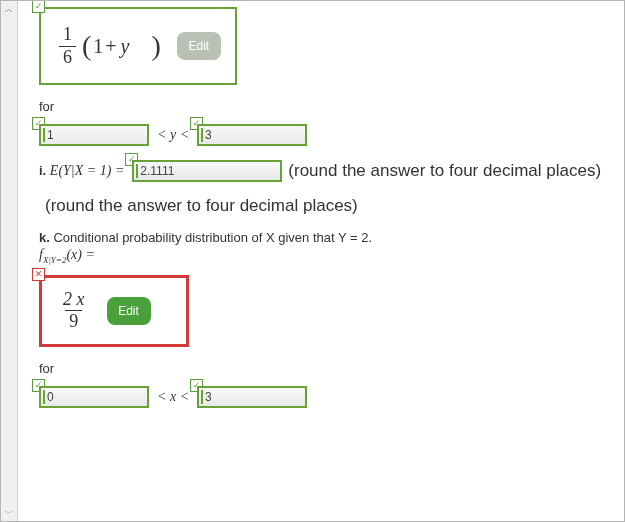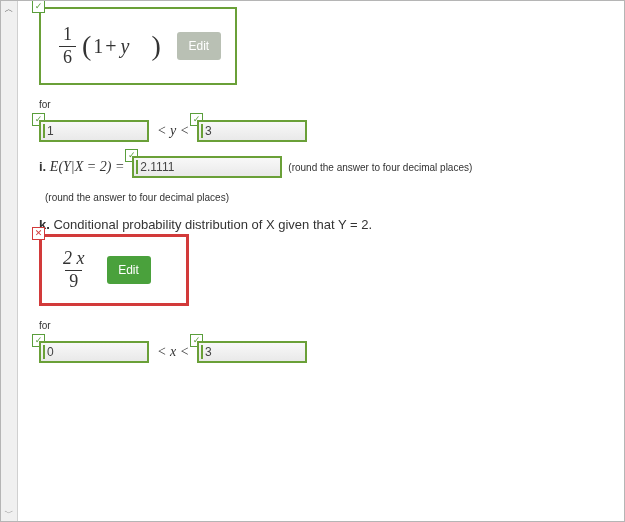--- a/index.html
+++ b/index.html
@@ -120,33 +120,33 @@
   .mathline .paren { font-size: 28px; line-height: 1; padding: 0 2px; }
   .mathline .y, .mathline .plus { font-style: italic; padding: 0 2px; }
   .mathline .plus { font-style: normal; }
 
   .editbtn {
     display: inline-flex;
     align-items: center;
     justify-content: center;
     width: 44px;
     height: 28px;
-    border-radius: 3px;
+    border-radius: 8px;
     color: #fff;
     font-family: Arial, sans-serif;
     font-size: 12px;
     margin-left: 14px;
     cursor: pointer;
   }
   .editbtn.muted { background: #b9c0b4; }
   .editbtn.active { background: #4aa13c; }
 
   .txt {
     margin: 14px 0 10px 0;
-    font-size: 10px;
+    font-size: 13px;
   }
 
   .row {
     display: flex;
     align-items: center;
     margin: 10px 0;
     flex-wrap: wrap;
   }
   .between {
     font-family: "Times New Roman", serif;
@@ -187,21 +187,21 @@
     align-items: center;
     margin: 14px 0 6px 0;
     font-size: 13px;
   }
   .qline .label {
     margin-right: 4px;
   }
   .qline .label b { font-weight: bold; }
   .qline .ital { font-style: italic; font-family: "Times New Roman", serif; font-size: 14px; }
   .hint {
-    font-size: 10px;
+    font-size: 17px;
     color: #333;
     margin-left: 6px;
   }
   .subscr {
     font-family: "Times New Roman", serif;
     font-style: italic;
     font-size: 14px;
   }
   .subscr sub { font-size: 9px; font-style: italic; }
 </style>
@@ -255,21 +255,21 @@
           <span class="rbar"></span>
           <span class="val">3</span>
         </div>
       </div>
     </div>
 
     
     <div class="qline">
       <span class="label">
         <b>i.</b>
-        <span class="ital">E</span><span class="ital">(Y|X = 2) =</span>
+        <span class="ital">E</span><span class="ital">(Y|X = 1) =</span>
       </span>
       <div class="boxwrap" style="margin-left:4px;">
         <div class="status ok"></div>
         <div class="numfield med">
           <span class="rbar"></span>
           <span class="val">2.1111</span>
         </div>
       </div>
       <span class="hint">(round the answer to four decimal places)</span>
     </div>
@@ -278,20 +278,23 @@
     <div class="qline">
       <span class="hint">(round the answer to four decimal places)</span>
     </div>
 
     
     <div class="qline" style="margin-bottom:2px;align-items:center;">
       <span class="label">
         <b>k.</b>
         <span>Conditional probability distribution of X given that Y = 2.</span>
       </span>
+    </div>
+    <div class="subscr" style="margin:2px 0 10px 0;">
+      f<sub>X|Y=2</sub>(x) =
     </div>
 
     
     <div class="boxwrap">
       <div class="status bad"></div>
       <div class="mathbox red" style="width:150px; height:72px; box-shadow: inset 0 0 0 1px #d23a3a;">
         <span class="mathline">
           <span class="frac">
             <span class="num" style="font-style:italic;">2 x</span>
             <span class="den">9</span>

